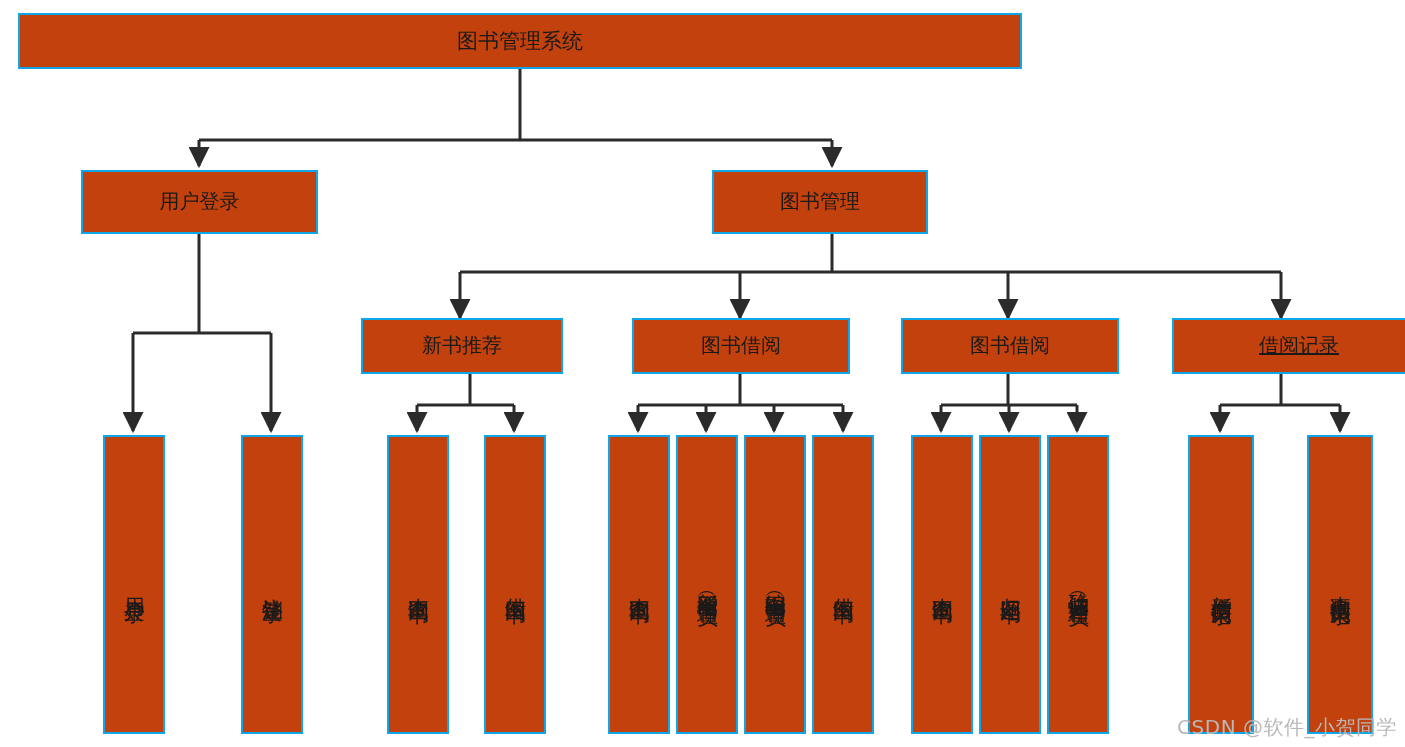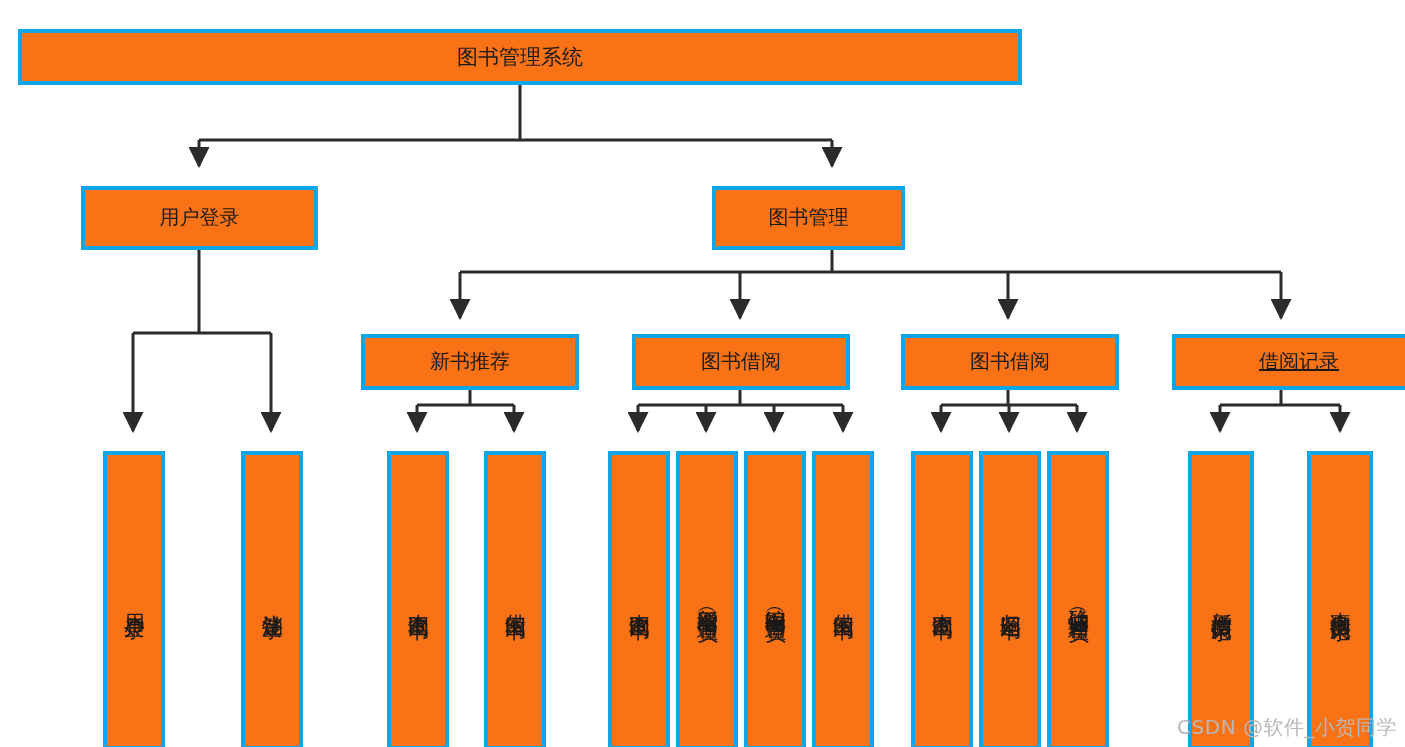--- a/index.html
+++ b/index.html
@@ -14,28 +14,27 @@
   #canvas {
     position: relative;
     width: 1405px;
     height: 747px;
     background: #ffffff;
     overflow: hidden;
   }
   .node {
     position: absolute;
     box-sizing: border-box;
-    border: 4px solid #0ea5e9;
-    background: #f97316;
+    border: 2px solid #0ea5e9;
+    background: #c2410c;
     display: flex;
     align-items: center;
     justify-content: center;
     color: #1a1a1a;
     line-height: 1.18;
-    margin-top: 16px;
   }
   .node.level0 {
     font-size: 21px;
   }
   .node.level1 {
     font-size: 20px;
   }
   .node.level2 {
     font-size: 20px;
   }
@@ -129,25 +128,25 @@
     </g>
   </svg>
 
   <div class="node level0" style="left:18px; top:13px; width:1004px; height:56px;">
     <span class="label">图书管理系统</span>
   </div>
 
   <div class="node level1" style="left:81px; top:170px; width:237px; height:64px;">
     <span class="label">用户登录</span>
   </div>
-  <div class="node level1" style="left:712px; top:170px; width:193px; height:64px;">
+  <div class="node level1" style="left:712px; top:170px; width:216px; height:64px;">
     <span class="label">图书管理</span>
   </div>
 
-  <div class="node level2" style="left:361px; top:318px; width:218px; height:56px;">
+  <div class="node level2" style="left:361px; top:318px; width:202px; height:56px;">
     <span class="label">新书推荐</span>
   </div>
   <div class="node level2" style="left:632px; top:318px; width:218px; height:56px;text-align:center;">
     <span class="label">图书借阅</span>
   </div>
   <div class="node level2" style="left:901px; top:318px; width:218px; height:56px;">
     <span class="label">图书借阅</span>
   </div>
   <div class="node level2" style="left:1172px; top:318px; width:254px; height:56px;text-decoration:underline;">
     <span class="label">借阅记录</span>

